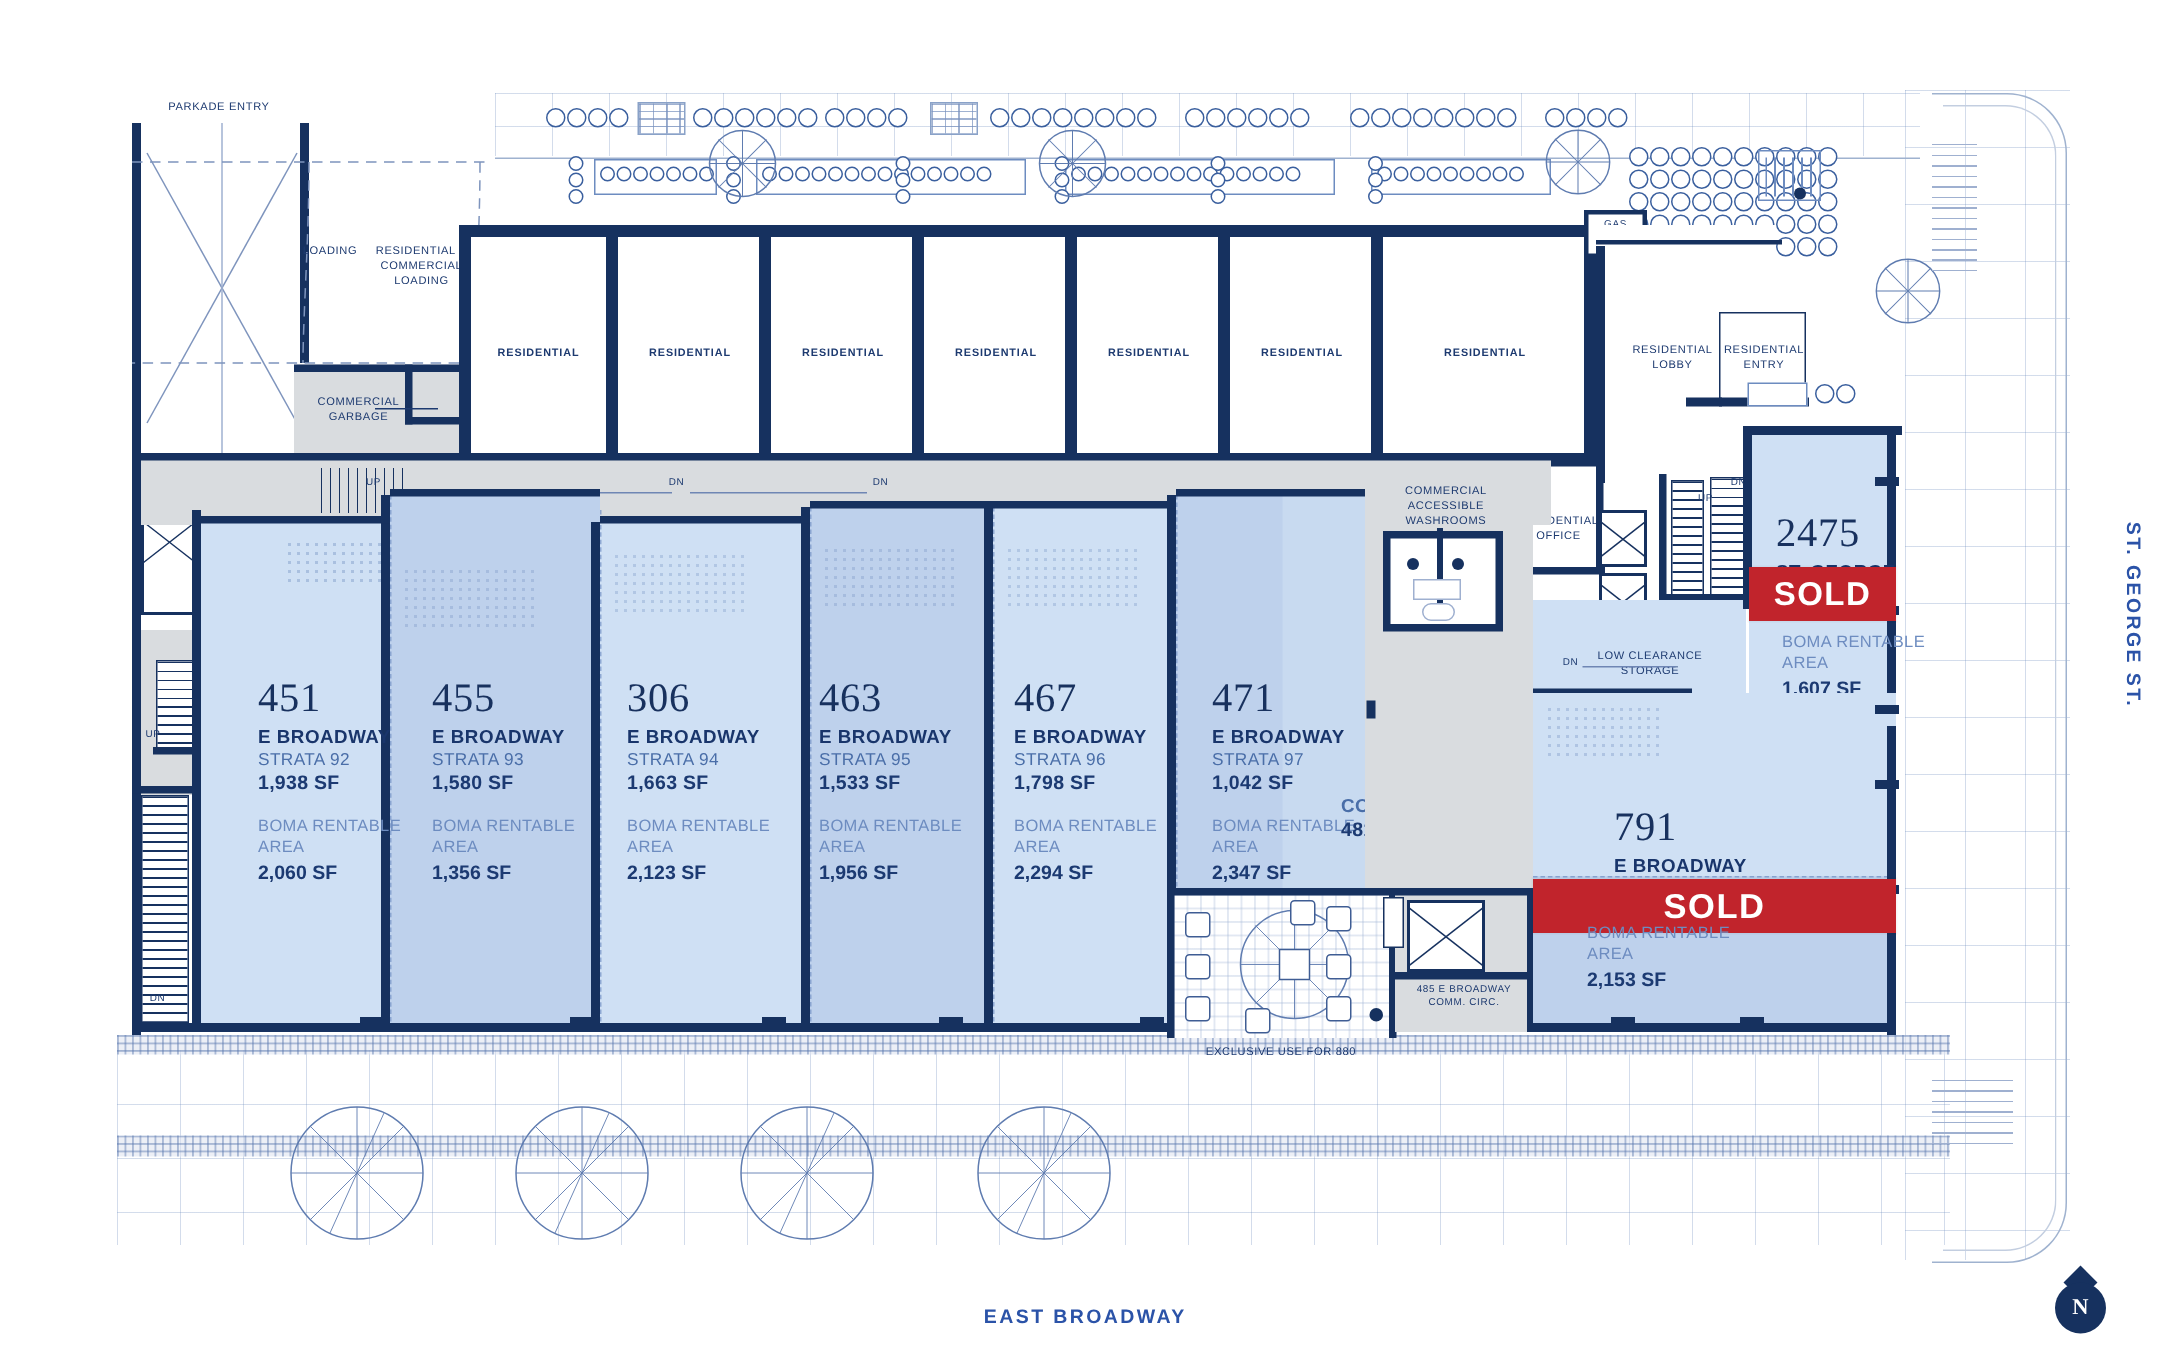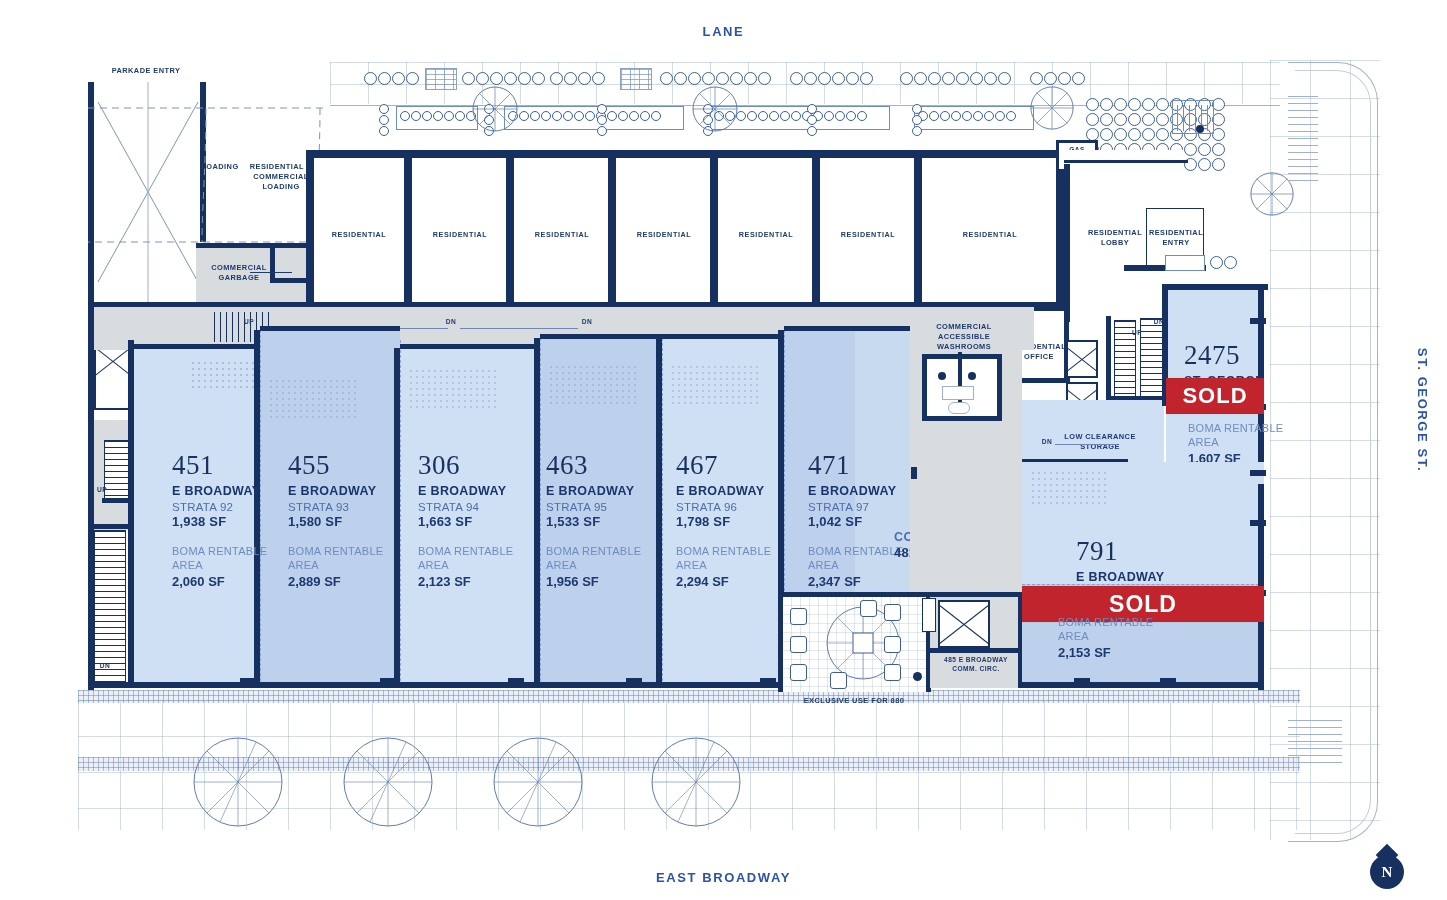--- a/index.html
+++ b/index.html
@@ -77,21 +77,21 @@
   
   .sold {
     position:absolute; background:#c1242c;
     display:flex; align-items:center; justify-content:center;
     color:#ffffff; font-weight:700; letter-spacing: 1px;
     box-shadow: 0 0 0 1px rgba(0,0,0,.03);
   }
 
   
   .tag {
-    position:absolute; color:#1d3a70; font-size:7.4px; font-weight:700;
+    position:absolute; color:#1d3a70; font-size:7.4px; font-weight:400;
     letter-spacing:.45px; text-align:center; line-height:1.35;
     white-space: pre-line;
   }
   .tag.sm { font-size: 6.6px; }
   .tag.res { font-weight:600; letter-spacing:.6px; font-size:7.2px; color:#1d3a70; }
 
   
   .stair { position:absolute; background:#fff; border:1px solid #16315f; }
   .stair-lines {
     position:absolute;
@@ -148,21 +148,20 @@
     position:absolute;
     background-image: radial-gradient(rgba(110,140,190,.55) 1px, transparent 1.2px);
     background-size: 6px 6px;
   }
 </style>
 </head>
 <body>
 
 <div id="stage">
 
-  <div class="street-label" id="lane-label">LANE</div>
   <div class="street-label" id="broadway-label">EAST BROADWAY</div>
   <div class="street-label" id="stgeorge-label">ST. GEORGE ST.</div>
 
   <div class="site-grid" style="left:78px;top:700px;width:1222px;height:130px;background-size:42px 36px;"></div>
   <div class="site-grid" style="left:1270px;top:60px;width:110px;height:780px;background-size:40px 38px;"></div>
   <div class="site-grid" style="left:330px;top:62px;width:950px;height:42px;background-size:38px 22px;"></div>
   <div class="hatch-band" style="left:78px;top:690px;width:1222px;height:13px;"></div>
   <div class="hatch-band" style="left:78px;top:757px;width:1222px;height:14px;"></div>
 
   <div class="abs" style="left:1288px;top:62px;width:90px;height:780px;border:1px solid #9fb2cf;border-left:none;border-radius:0 40px 40px 0;"></div>
@@ -618,21 +617,21 @@
 
   <div class="unit-text" style="left:288px;top:452px;width:110px;">
     <div class="unit-num">455</div>
     <div class="unit-street">E BROADWAY</div>
     <div class="unit-strata">STRATA 93</div>
     <div class="unit-sf">1,580 SF</div>
     <div class="boma-block">
       <div class="boma-lbl">BOMA
 RENTABLE
 AREA</div>
-      <div class="boma-val">2,889 SF</div>
+      <div class="boma-val">1,356 SF</div>
     </div>
   </div>
 
   <div class="unit-text" style="left:418px;top:452px;width:110px;">
     <div class="unit-num">306</div>
     <div class="unit-street">E BROADWAY</div>
     <div class="unit-strata">STRATA 94</div>
     <div class="unit-sf">1,663 SF</div>
     <div class="boma-block">
       <div class="boma-lbl">BOMA

